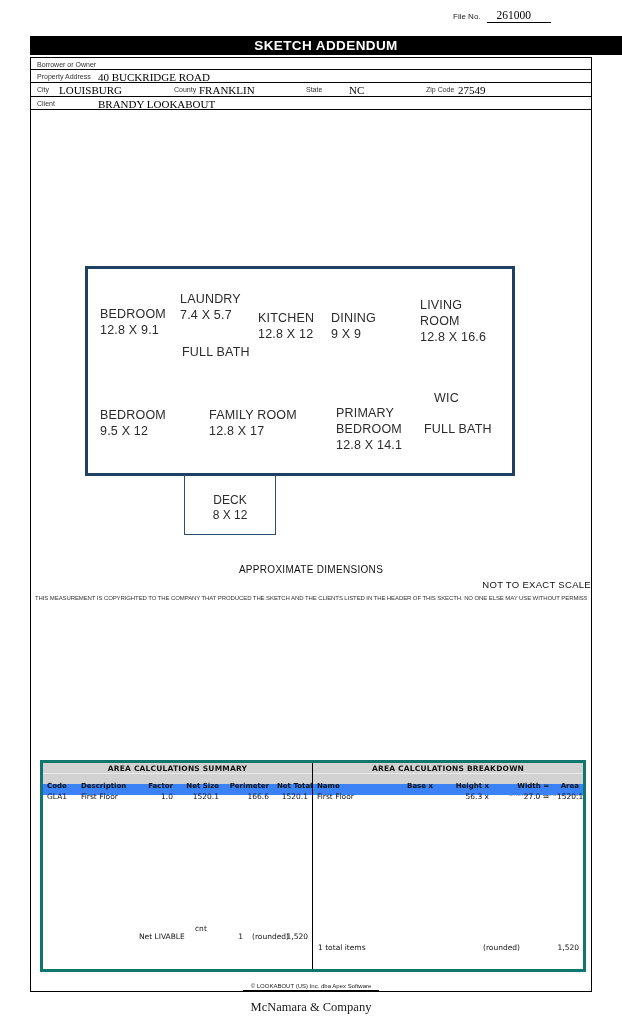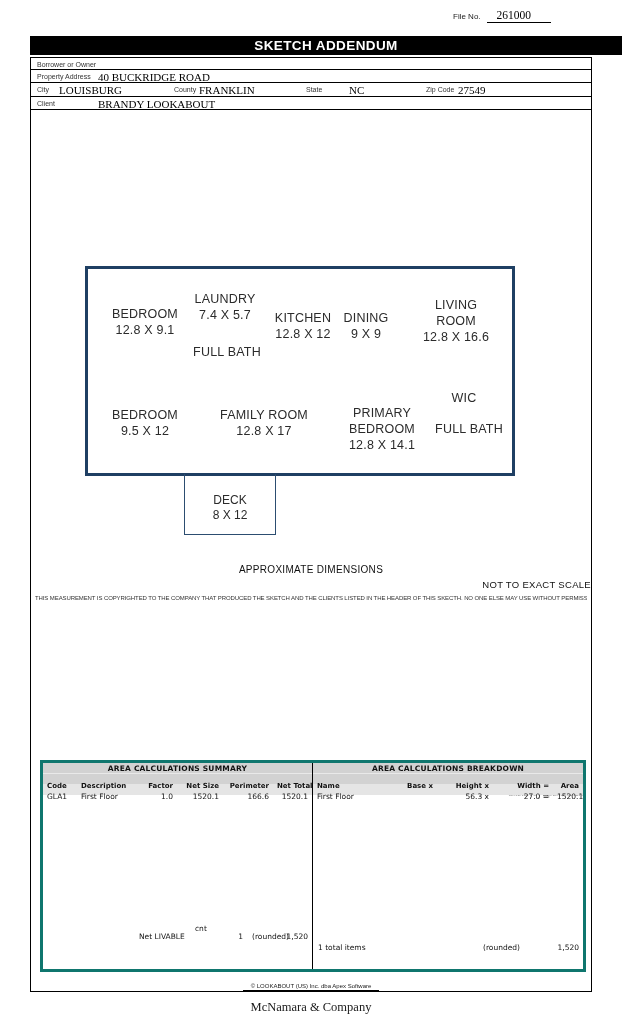--- a/index.html
+++ b/index.html
@@ -30,21 +30,21 @@
   .frow { position:absolute; left:0; width:100%; border-bottom:1px solid #000; }
   .frow-1 { top:0; height:12px; }
   .frow-2 { top:12px; height:13px; }
   .frow-3 { top:25px; height:14px; }
   .frow-4 { top:39px; height:13px; }
   .flabel { position:absolute; font-size:7px; color:#333; top:3px; }
   .fvalue { position:absolute; font-family:"Liberation Serif", serif; font-size:11px; color:#000; top:1px; white-space:nowrap; }
 
   
   .sketch { position:absolute; left:54px; top:208px; width:430px; height:210px; border:3px solid #1f3f63; }
-  .room { position:absolute; text-align:center; font-size:12.5px; line-height:16px; color:#2b2b2b; letter-spacing:.2px; }
+  .room { position:absolute; font-size:12.5px; line-height:16px; color:#2b2b2b; letter-spacing:.2px; }
   .room .dims { display:block; white-space:nowrap; }
   .r0  { left:12px;  top:37px;  width:90px; }
   .r1  { left:92px;  top:22px;  width:90px; }
   .r2  { left:94px;  top:75px;  width:90px; }
   .r3  { left:170px; top:41px;  width:90px; }
   .r4  { left:243px; top:41px;  width:70px; }
   .r5  { left:332px; top:28px;  width:72px; }
   .r6  { left:12px;  top:138px; width:90px; }
   .r7  { left:121px; top:138px; width:110px; }
   .r8  { left:248px; top:136px; width:92px; }
@@ -74,21 +74,21 @@
   }
   .tbl { position:absolute; top:0; height:100%; }
   .tbl-left  { left:0; width:270px; border-right:1px solid #000; }
   .tbl-right { left:270px; right:0; }
   .tbl-title {
     height:11px; line-height:11px; background:#d2d2d2; text-align:center;
     font-weight:bold; font-size:7.5px; letter-spacing:.2px; border-bottom:1px solid #e9e9e9;
   }
   .tbl-head, .tbl-row { display:grid; align-items:center; }
   .tbl-head { background:#d2d2d2; font-weight:bold; height:10px; font-size:7px; }
-  .tbl-row  { background:#e5e5e5; height:11px; }
+  .tbl-row  { background:#3b82f6; height:11px; }
   .tbl-left  .tbl-head, .tbl-left  .tbl-row { grid-template-columns:34px 64px 36px 46px 50px 1fr; }
   .tbl-right .tbl-head, .tbl-right .tbl-row { grid-template-columns:70px 54px 56px 60px 1fr; }
   .cell { padding:12px 4px; white-space:nowrap; overflow:hidden; }
   .num { text-align:right; }
   .tfoot-item { position:absolute; white-space:nowrap; font-size:7.5px; }
 
   
   .apex { position:absolute; left:0; right:0; top:925px; text-align:center; font-size:6px; color:#222; }
   .apex span { border-bottom:1px solid #000; padding:0 8px 1px; }
   .company {

